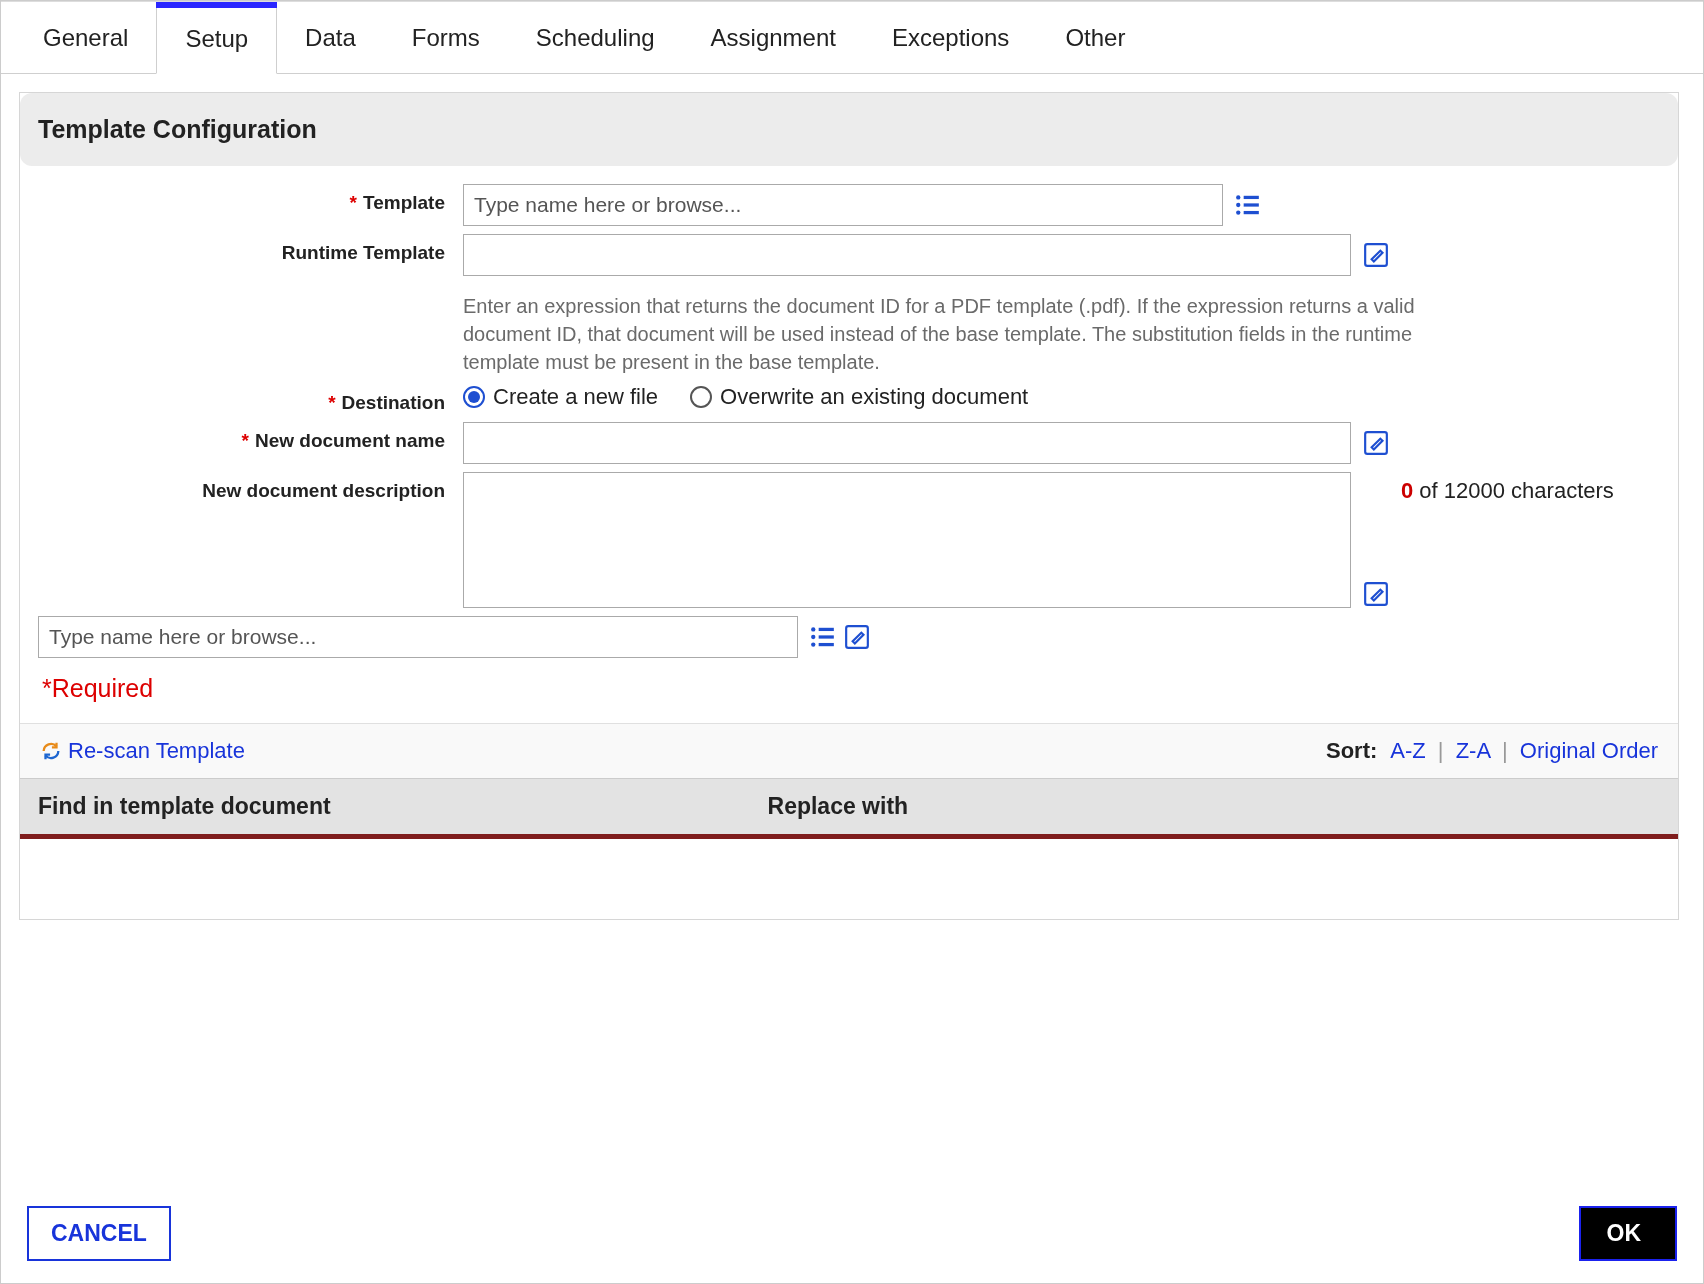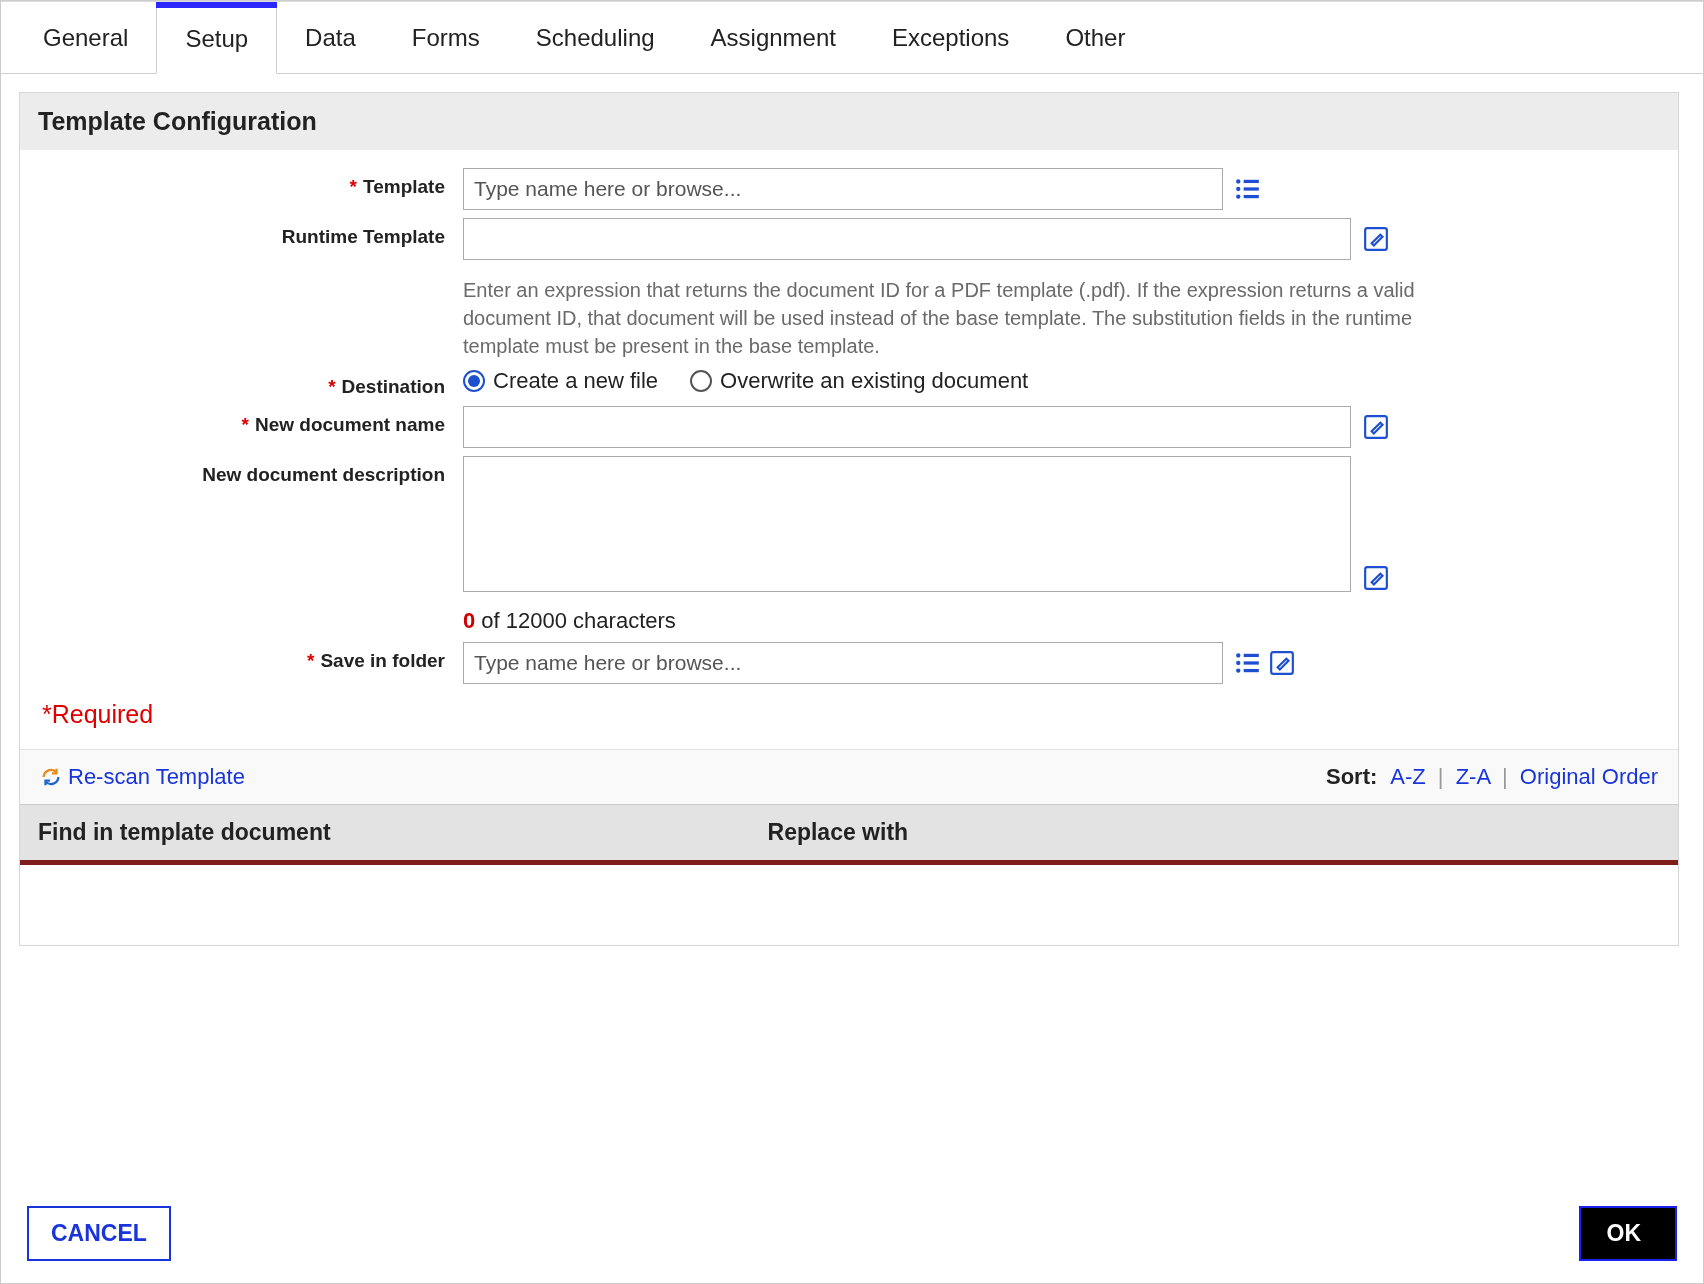--- a/index.html
+++ b/index.html
@@ -15,21 +15,21 @@
   .tab.active { border: 1px solid #cfcfcf; border-bottom: 1px solid #fff; margin-bottom: -1px; }
   .tab.active::before { content: ""; position: absolute; top: -1px; left: -1px; right: -1px; height: 6px; background: #2a27ff; }
 
   .body-area { flex: 1; padding: 0 18px 14px 18px; overflow: hidden; display: flex; }
   .scroll-pane { flex: 1; overflow: auto; margin-right: 6px; }
   .scroll-pane::-webkit-scrollbar { width: 20px; }
   .scroll-pane::-webkit-scrollbar-track { background: transparent; }
   .scroll-pane::-webkit-scrollbar-thumb { background: #cfcfcf; border-radius: 10px; }
 
   .section { border: 1px solid #d6d6d6; margin-top: 18px; }
-  .section-header { background: #ececec; padding: 14px 18px; font-size: 25px; font-weight: bold; }
+  .section-header { background: #ececec; padding: 22px 18px; font-size: 25px; font-weight: bold; border-radius: 12px; }
   .section-body { padding: 10px 18px 14px 18px; background: #fff; }
 
   .form-row { display: flex; align-items: flex-start; margin: 8px 0; }
   .form-label { width: 425px; text-align: right; padding-right: 18px; padding-top: 8px; font-size: 19px; font-weight: bold; }
   .required-star { color: #d00; font-weight: bold; margin-right: 6px; }
   .form-field { flex: 1; display: flex; align-items: center; gap: 10px; flex-wrap: wrap; }
 
   input[type=text].tx { height: 42px; border: 1px solid #aaa; padding: 4px 10px; font-size: 21px; font-family: inherit; }
   input.tx::placeholder { color: #555; }
   textarea.ta { border: 1px solid #aaa; padding: 6px 10px; font-size: 21px; font-family: inherit; resize: none; }
@@ -153,36 +153,35 @@
                 <svg class="svg-icon" viewBox="0 0 24 24">
                     <rect x="2" y="2" width="20" height="20" rx="2"></rect>
                     <path d="M8 16 L16 8 L18 10 L10 18 Z"></path>
                   </svg>
               </span>
             </div>
           </div>
 
           <div class="form-row" style="align-items:flex-start;">
             <div class="form-label">New document description</div>
-            <div class="form-field" style="flex-direction:column; align-items:flex-start;">
+            <div class="form-field" style="align-items:flex-start;">
               <div style="display:flex; align-items:flex-end; gap:10px;">
                 <textarea class="ta" style="width: 888px; height: 136px;"></textarea>
                 <span class="icon-btn">
                   <svg class="svg-icon" viewBox="0 0 24 24">
                       <rect x="2" y="2" width="20" height="20" rx="2"></rect>
                       <path d="M8 16 L16 8 L18 10 L10 18 Z"></path>
                     </svg>
                 </span>
               </div>
               <div class="char-counter"><span class="count">0</span><span> of 12000 characters</span></div>
             </div>
           </div>
 
           <div class="form-row">
-            <div class="form-label"><span class="required-star">*</span><span>Save in folder</span></div>
             <div class="form-field">
               <input type="text" class="tx" style="width: 760px;" placeholder="Type name here or browse...">
               <span class="icon-btn">
                 <svg class="svg-icon list" viewBox="0 0 24 24">
                     <circle cx="3" cy="5" r="2"></circle>
                     <line x1="8" y1="5" x2="22" y2="5"></line>
                     <circle cx="3" cy="12" r="2"></circle>
                     <line x1="8" y1="12" x2="22" y2="12"></line>
                     <circle cx="3" cy="19" r="2"></circle>
                     <line x1="8" y1="19" x2="22" y2="19"></line>

